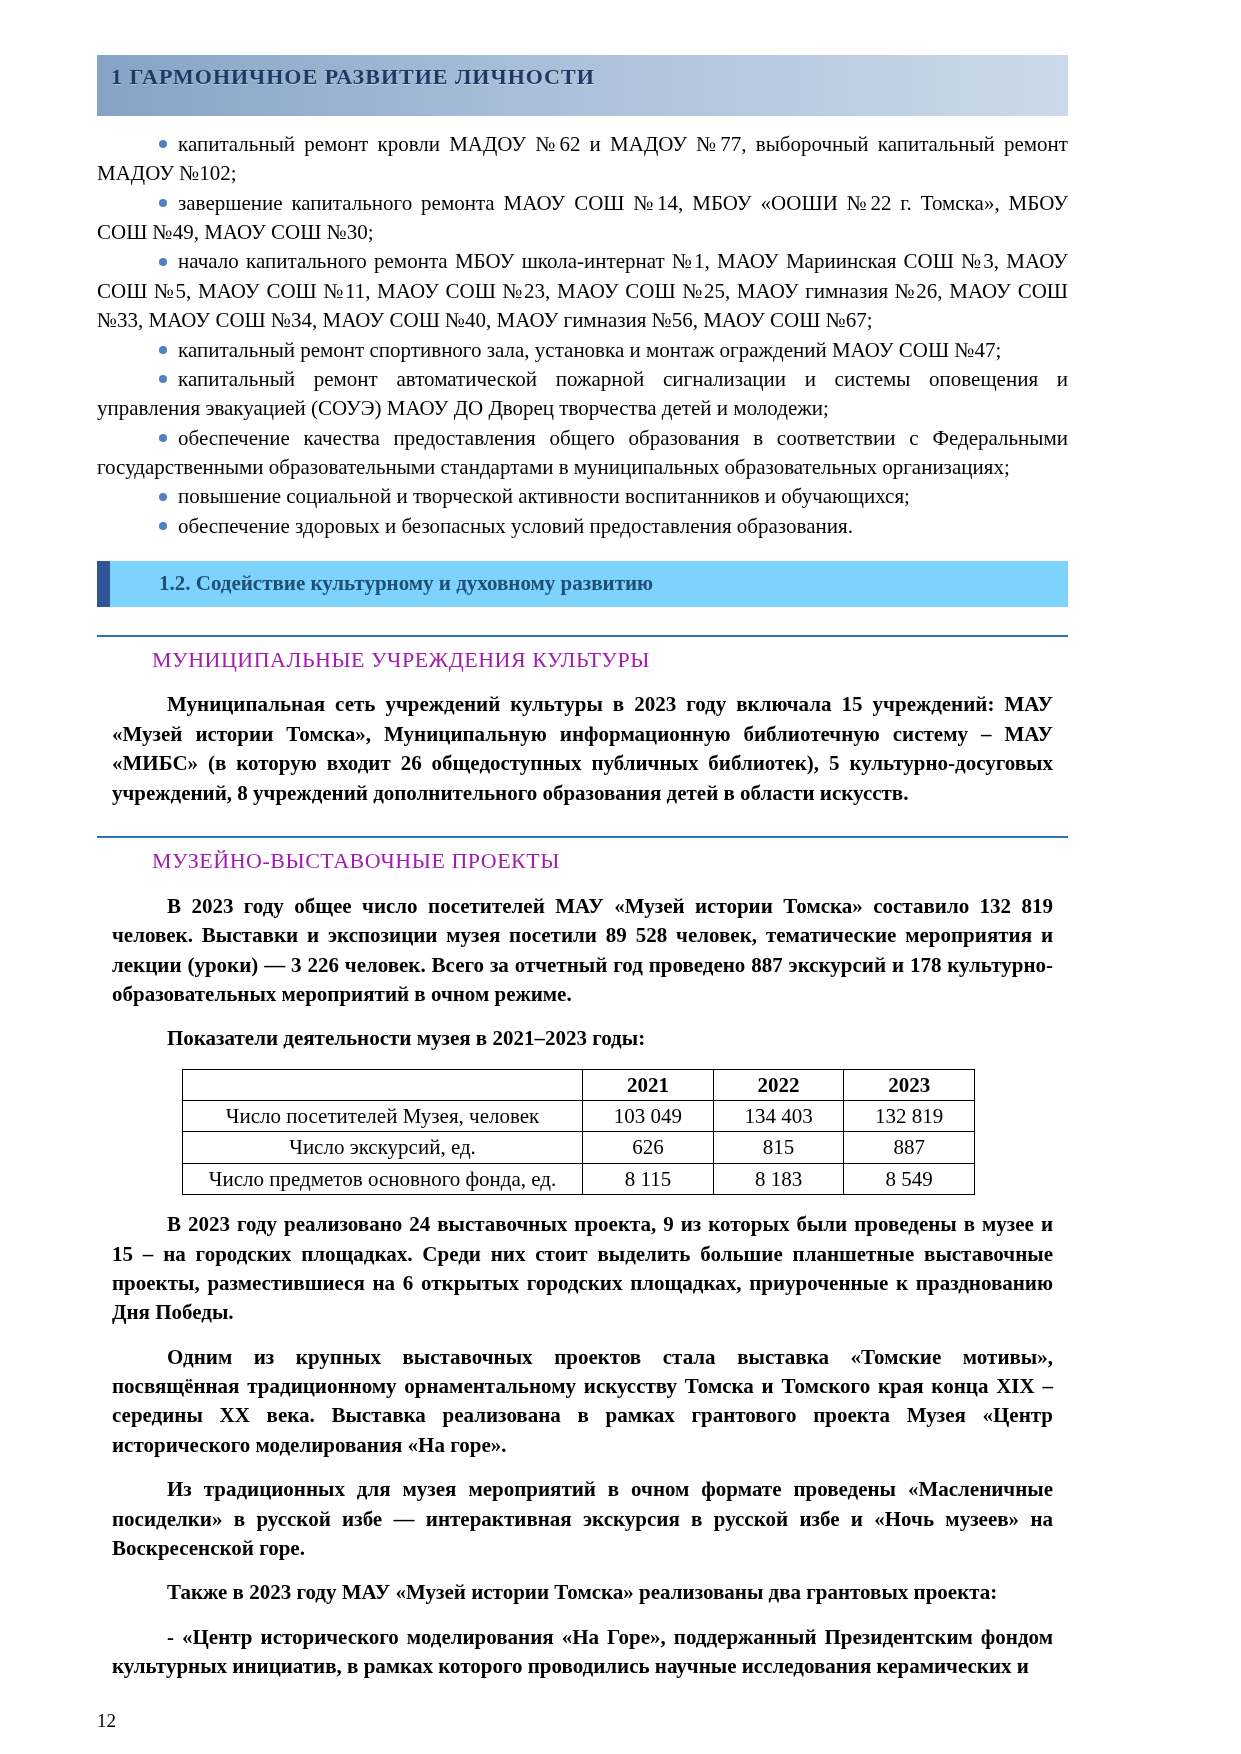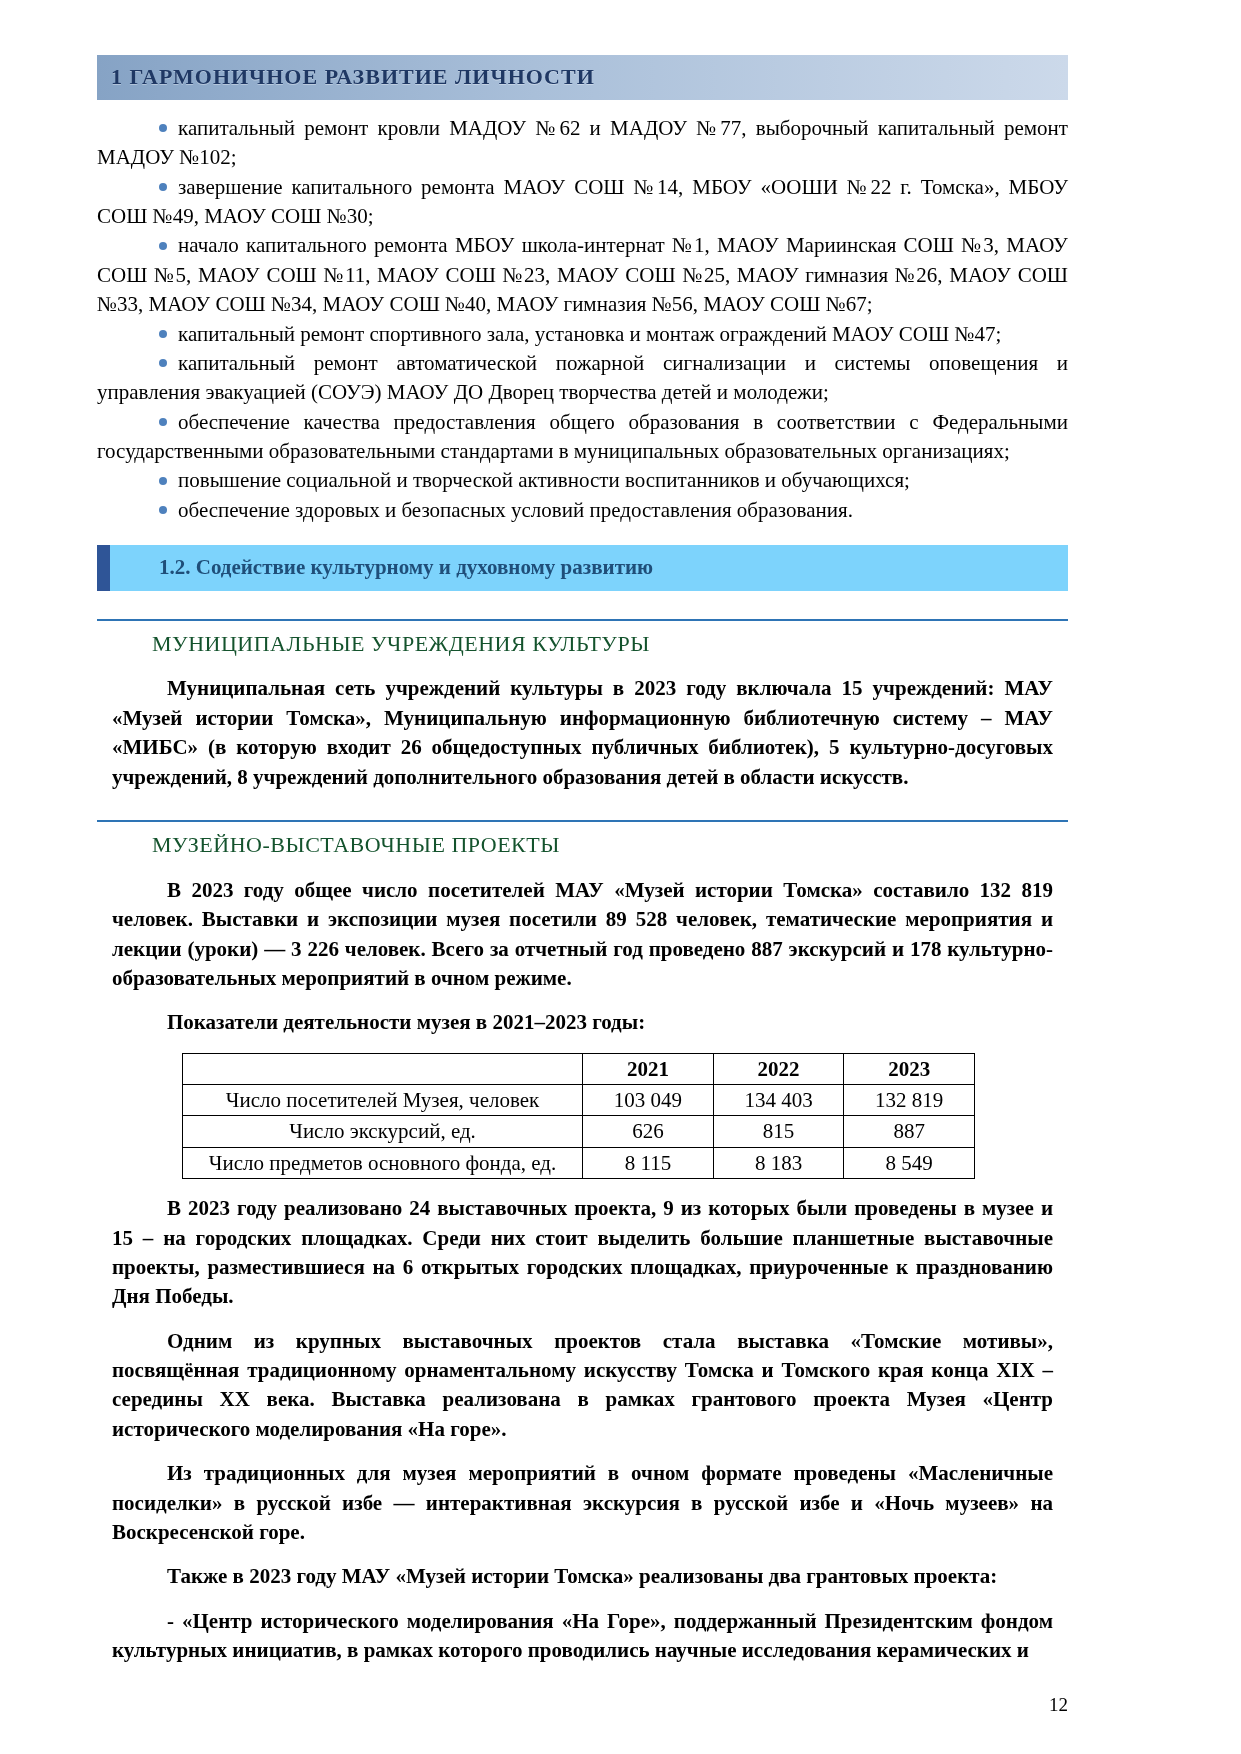--- a/index.html
+++ b/index.html
@@ -15,21 +15,21 @@
     color: #000000;
     box-sizing: border-box;
     overflow: hidden;
   }
   .content {
     padding: 55px 173px 0 97px;
   }
   
   .banner {
     background: linear-gradient(90deg, #86a3c5 0%, #a9bfd9 45%, #ccd9ea 100%);
-    padding: 7px 14px 7px 14px;
+    padding: 7px 14px 23px 14px;
     font-weight: bold;
     font-size: 22px;
     letter-spacing: 1px;
     color: #1f3864;
     text-shadow: 0 1px 0 rgba(255,255,255,0.35);
   }
   
   .bullets { margin-top: 14px; }
   p.bullet {
     margin: 0;
@@ -65,21 +65,21 @@
     background: #2f5597;
   }
   
   .subsection {
     margin-top: 28px;
     border-top: 2.5px solid #2e74b5;
     padding-top: 8px;
   }
   .subsection-title {
     margin: 0 0 2px 0;
-    color: #14532d;
+    color: #a21caf;
     font-size: 22px;
     font-weight: normal;
     letter-spacing: 0.5px;
     text-indent: 55px;
   }
   p.para {
     margin: 15px;
     text-align: justify;
     text-indent: 55px;
     font-weight: bold;
@@ -95,21 +95,21 @@
     border: 1.5px solid #000;
     padding: 1px 4px;
     line-height: 1.35;
   }
   table.stats th { font-weight: bold; text-align: center; }
   table.stats td.label { text-align: center; width: 410px; }
   table.stats td.num { text-align: center; width: 127px; }
   
   .page-number {
     margin-top: 26px;
-    text-align: right;
+    text-align: left;
     font-size: 19px;
   }
 </style>
 </head>
 <body>
 
 <div class="page">
   <div class="content">
 
     <div class="banner">

